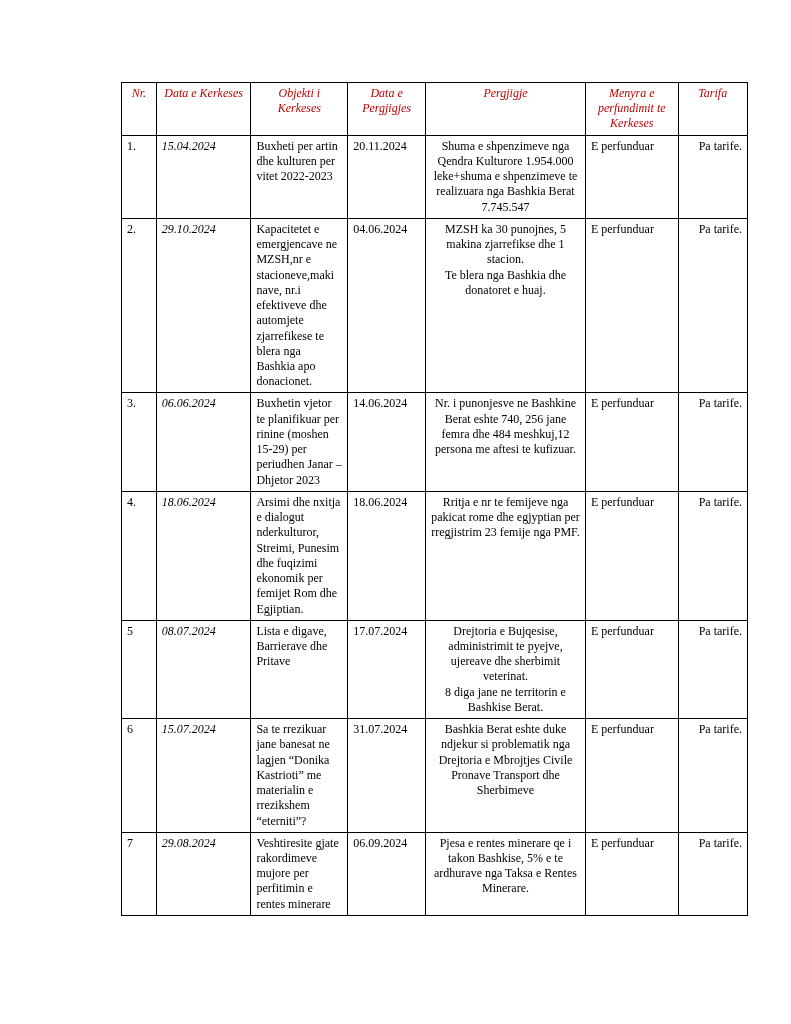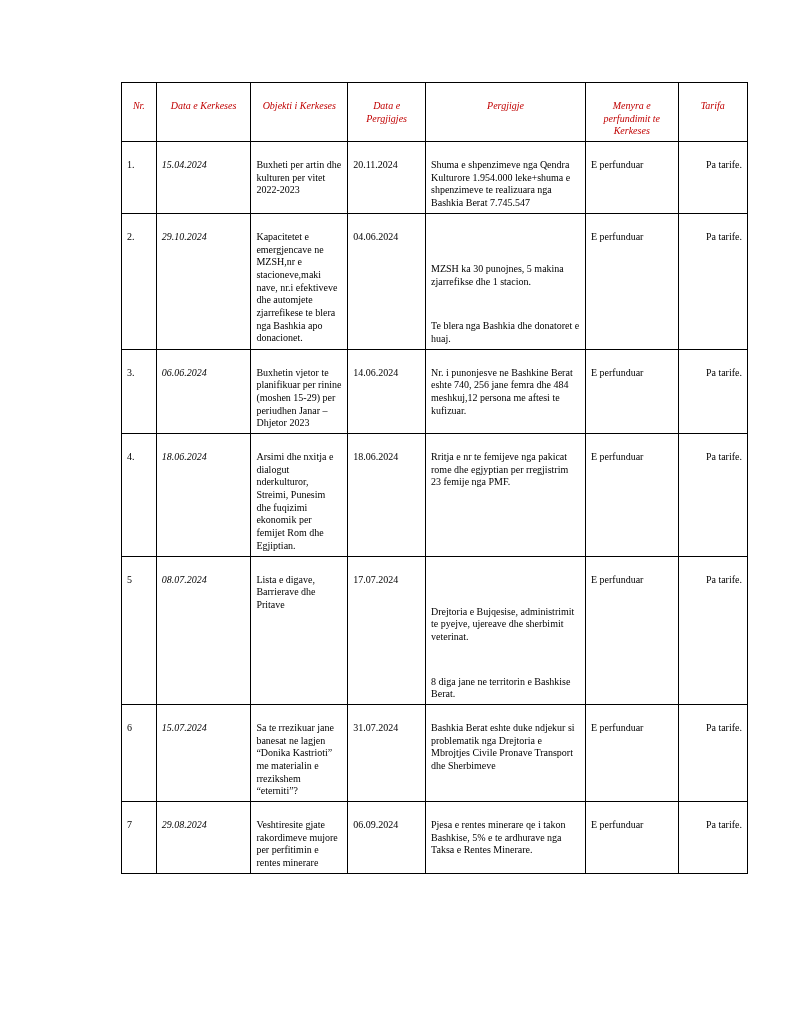--- a/index.html
+++ b/index.html
@@ -22,22 +22,22 @@
     padding: 82px 44px 0 121px;
   }
   table.req-table {
     border-collapse: collapse;
     width: 627px;
     table-layout: fixed;
   }
   table.req-table td, table.req-table th {
     border: 1px solid #000000;
     vertical-align: top;
-    padding: 17px 5px 3px 5px;
-    font-size: 10px;
+    padding: 3px 5px 3px 5px;
+    font-size: 12px;
     line-height: 1.27;
     font-family: "Liberation Serif", serif;
     font-weight: normal;
   }
   thead th {
     color: #c00000;
     font-style: italic;
     text-align: center;
     font-size: 12.6px;
     line-height: 1.28;
@@ -50,25 +50,25 @@
   col.c2 { width: 92px; }
   col.c3 { width: 74px; }
   col.c4 { width: 152px; }
   col.c5 { width: 88px; }
   col.c6 { width: 66px; }
 
   td.c-nr      { text-align: left; }
   td.c-data    { text-align: left; font-style: italic; }
   td.c-obj     { text-align: left; }
   td.c-datap   { text-align: left; }
-  td.c-perg    { text-align: left; }
+  td.c-perg    { text-align: center; }
   td.c-menyra  { text-align: left; }
   td.c-tarifa  { text-align: right; }
 
-  .cell-line { display: block; margin-top: 32px; }
+  .cell-line { display: block; }
 </style>
 </head>
 <body>
 
 <div class="page">
   <table class="req-table">
     <colgroup>
       <col class="c0">
         <col class="c1">
         <col class="c2">

